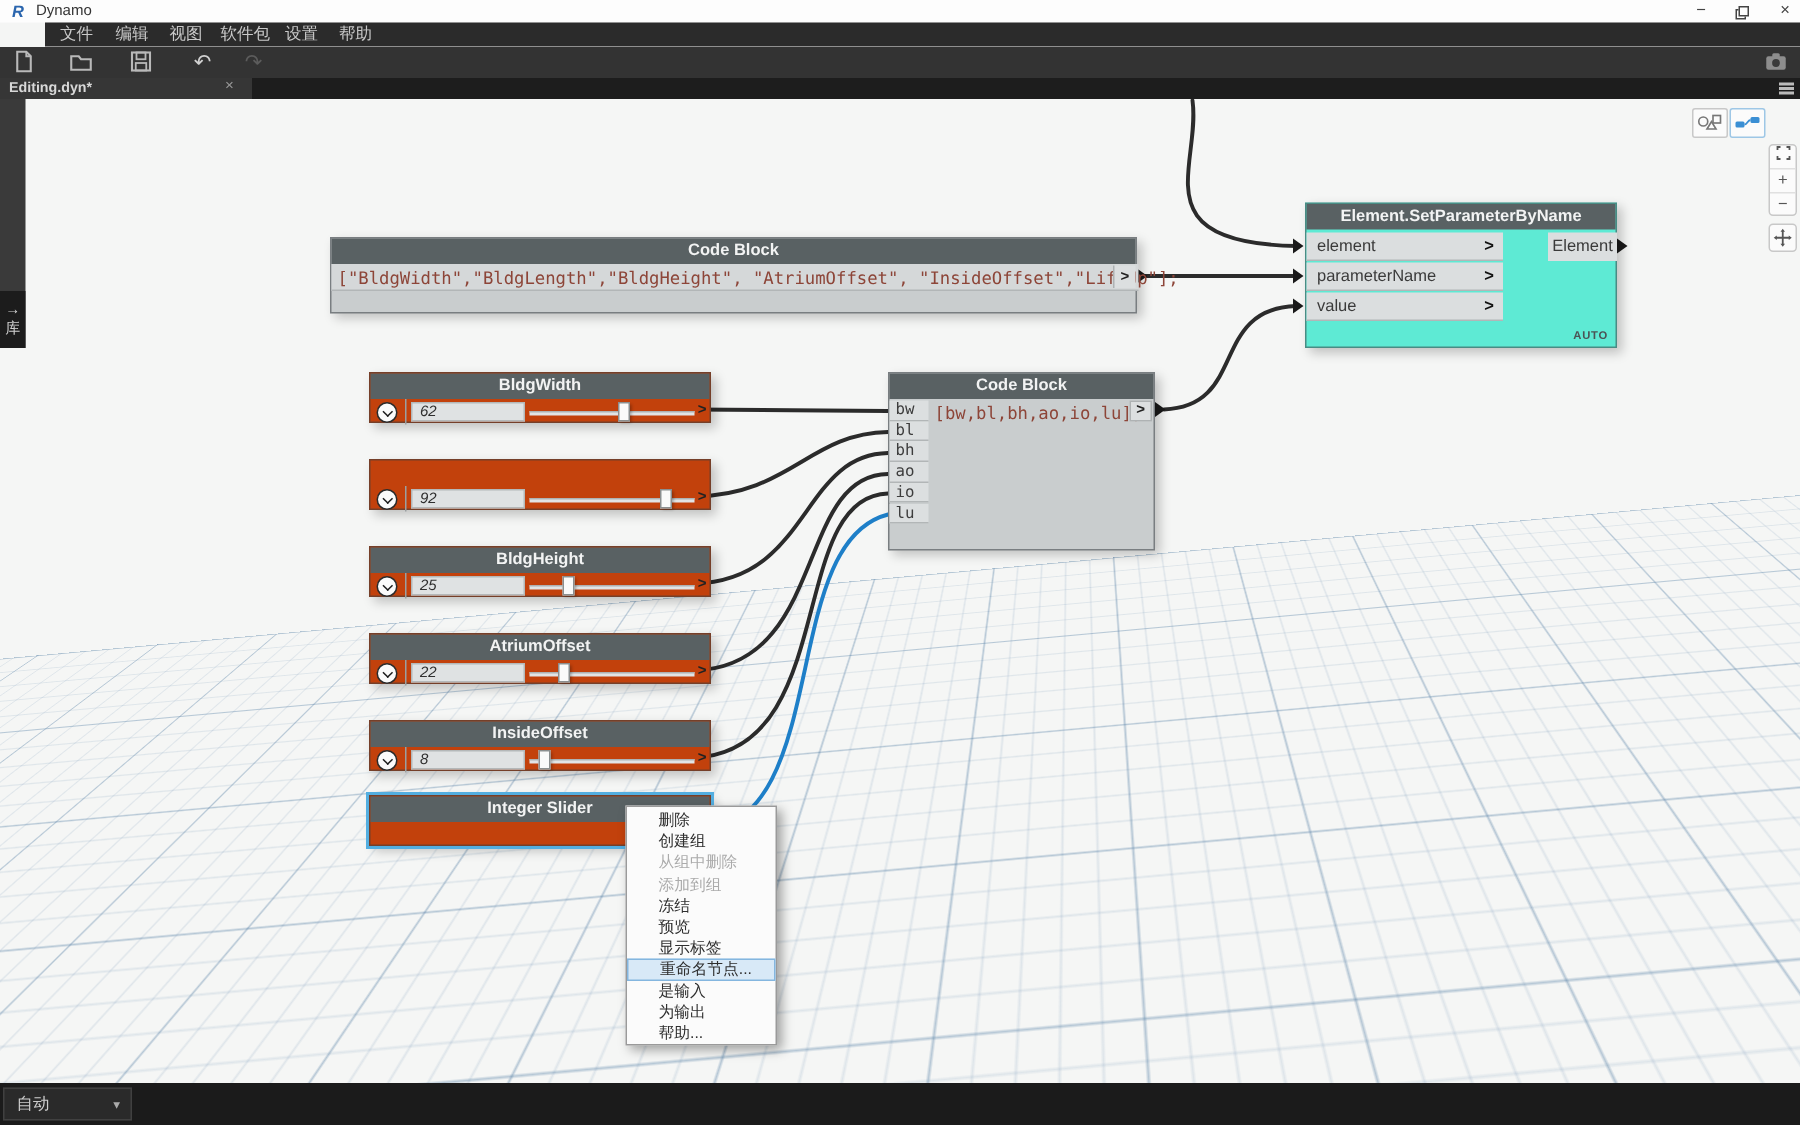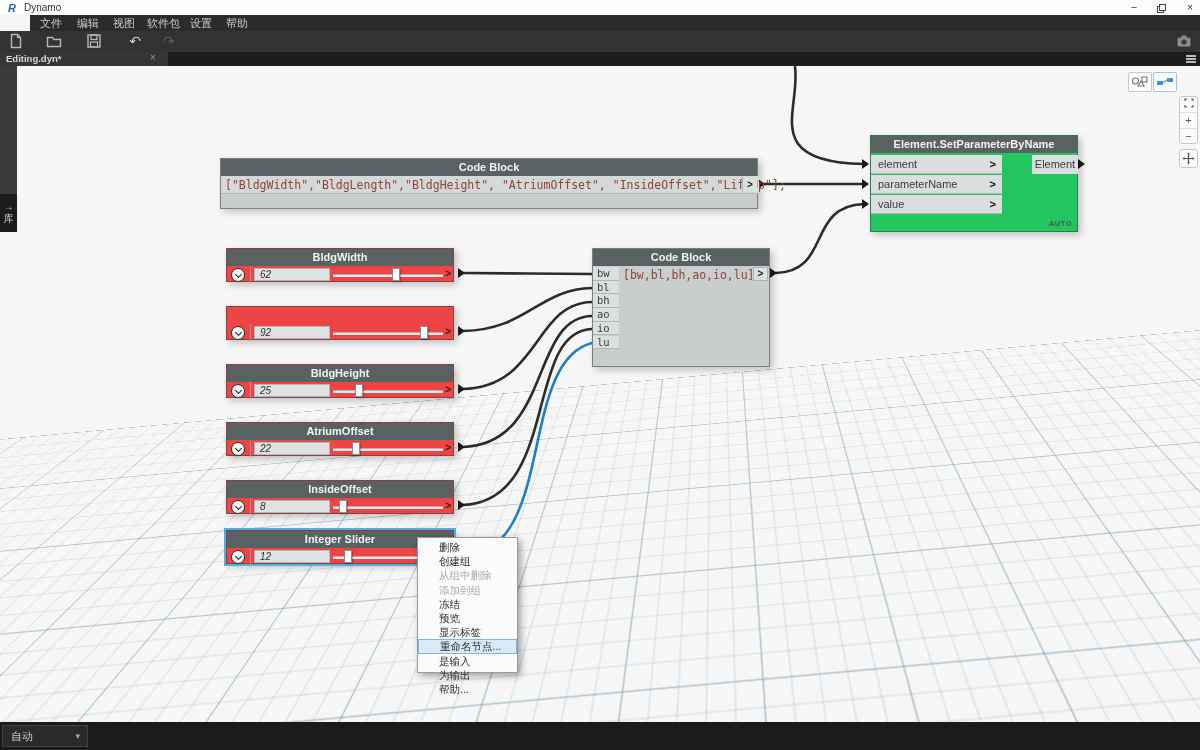--- a/index.html
+++ b/index.html
@@ -77,47 +77,47 @@
 
   
   #codeblock-mid { left:592px; top:182px; width:178px; height:119px; background:#c9cdce; }
   .cb-port { position:absolute; left:0; width:26px; height:13.7px; background:#dcdfe0;
     border-bottom:1px solid #b2b6b7; font-size:10.5px; color:#3d3d3d; line-height:13px; padding-left:4px; }
   #codeblock-mid .code-text { position:absolute; left:30px; top:19px; font-size:11.5px; color:#8d4538; white-space:nowrap; }
   #codeblock-mid .out-box { position:absolute; left:160px; top:18px; width:15px; height:14px; background:#dcdfe0;
     border:1px solid #aeb2b3; text-align:center; font-size:10px; font-weight:bold; color:#222; line-height:12px; }
 
   
-  #node-setparam { left:870px; top:69px; width:208px; height:97px; background:#22c55e; }
+  #node-setparam { left:870px; top:69px; width:208px; height:97px; background:#5eead4; }
   .sp-row { position:absolute; left:0; width:131px; height:18.5px; background:#dbdedf; border-bottom:1px solid #b2b6b7;
     font-size:11px; color:#3a3a3a; line-height:18px; padding-left:7px; }
   .sp-row .arr { position:absolute; right:6px; top:0; font-weight:bold; color:#111; }
   #sp-out { position:absolute; left:161px; top:19px; width:46px; height:18.5px; background:#dbdedf;
     font-size:11px; color:#3a3a3a; text-align:center; line-height:18px; }
   #sp-lacing { position:absolute; right:5px; bottom:3px; font-size:7.5px; font-weight:bold; color:#4c5355; letter-spacing:0.5px; }
 
   
-  .slider-node { left:226px; width:228px; height:34px; background:#ef4444; }
+  .slider-node { left:246px; width:228px; height:34px; background:#c2410c; }
   .slider-node.selected { outline:2px solid #53aee0; }
   .slider-body { position:absolute; left:0; top:17px; width:100%; height:17px; }
   .expand-btn { position:absolute; left:0; top:0; width:24px; height:17px; border-right:1px solid #9aa0a1; }
   .expand-btn .circ { position:absolute; left:4px; top:1.5px; width:14px; height:14px; border-radius:50%;
     background:#fbfbfb; border:1.4px solid #2b2b2b; }
   .expand-btn .chev { position:absolute; left:4.2px; top:3.2px; width:5px; height:5px;
     border-left:1.6px solid #1c1c1c; border-bottom:1.6px solid #1c1c1c; transform:rotate(-45deg); }
   .value-box { position:absolute; left:27px; top:2px; width:76px; height:13px; background:#dfe2e3;
     border:1px solid #b4b8b9; font-size:10px; font-style:italic; color:#2f2f2f; line-height:11px; padding-left:5px; }
   .track { position:absolute; left:106px; top:7.5px; width:110px; height:3px; background:#e2e4e5;
     border-top:1px solid #aeb2b3; }
   .handle { position:absolute; top:2px; width:8px; height:13px; background:#fafafa; border:1px solid #8b8f90;
     box-shadow:1px 1px 2px rgba(0,0,0,0.3); }
   .slider-out { position:absolute; right:2px; top:2px; font-size:10px; font-weight:bold; color:#222; }
 
   
-  #context-menu { position:absolute; left:417px; top:471px; width:101px; height:136px; background:#fbfbfb;
+  #context-menu { position:absolute; left:417px; top:471px; width:101px; height:160px; background:#fbfbfb;
     border:1px solid #9a9a9a; box-shadow:3px 3px 7px rgba(0,0,0,0.35); z-index:10; padding-top:2px; }
   .ctx-item { height:14.2px; line-height:14.2px; font-size:10.5px; color:#2e2e2e; padding-left:21px; white-space:nowrap; }
   .ctx-item.disabled { color:#ababab; }
   .ctx-item.highlighted { background:#d8e9f7; border:1px solid #84b6df; line-height:12.2px; }
 
   
   .view-toggle { position:absolute; top:6px; width:24px; height:20px; background:#fbfbfb; border:1px solid #c8c8c8;
     border-radius:2px; z-index:8; display:flex; align-items:center; justify-content:center; }
   #toggle-geometry { left:1128px; }
   #toggle-graph { left:1153px; border-color:#9ec7e6; }
@@ -340,31 +340,20 @@
             </div>
           </div>
           <div class="value-box">8</div>
           <div class="track"></div>
           <div class="handle" style="left: 112.12px;"></div>
           <div class="slider-out">&gt;</div>
         </div>
       </div>
       <div class="node slider-node selected" style="top: 464px;">
         <div class="node-header">Integer Slider</div>
-        <div class="slider-body">
-          <div class="expand-btn">
-            <div class="circ">
-              <div class="chev"></div>
-            </div>
-          </div>
-          <div class="value-box">12</div>
-          <div class="track"></div>
-          <div class="handle" style="left: 117.22px;"></div>
-          <div class="slider-out">&gt;</div>
-        </div>
       </div>
     </div>
 
   <div id="context-menu">
       <div class="ctx-item">删除</div>
       <div class="ctx-item">创建组</div>
       <div class="ctx-item disabled">从组中删除</div>
       <div class="ctx-item disabled">添加到组</div>
       <div class="ctx-item">冻结</div>
       <div class="ctx-item">预览</div>

